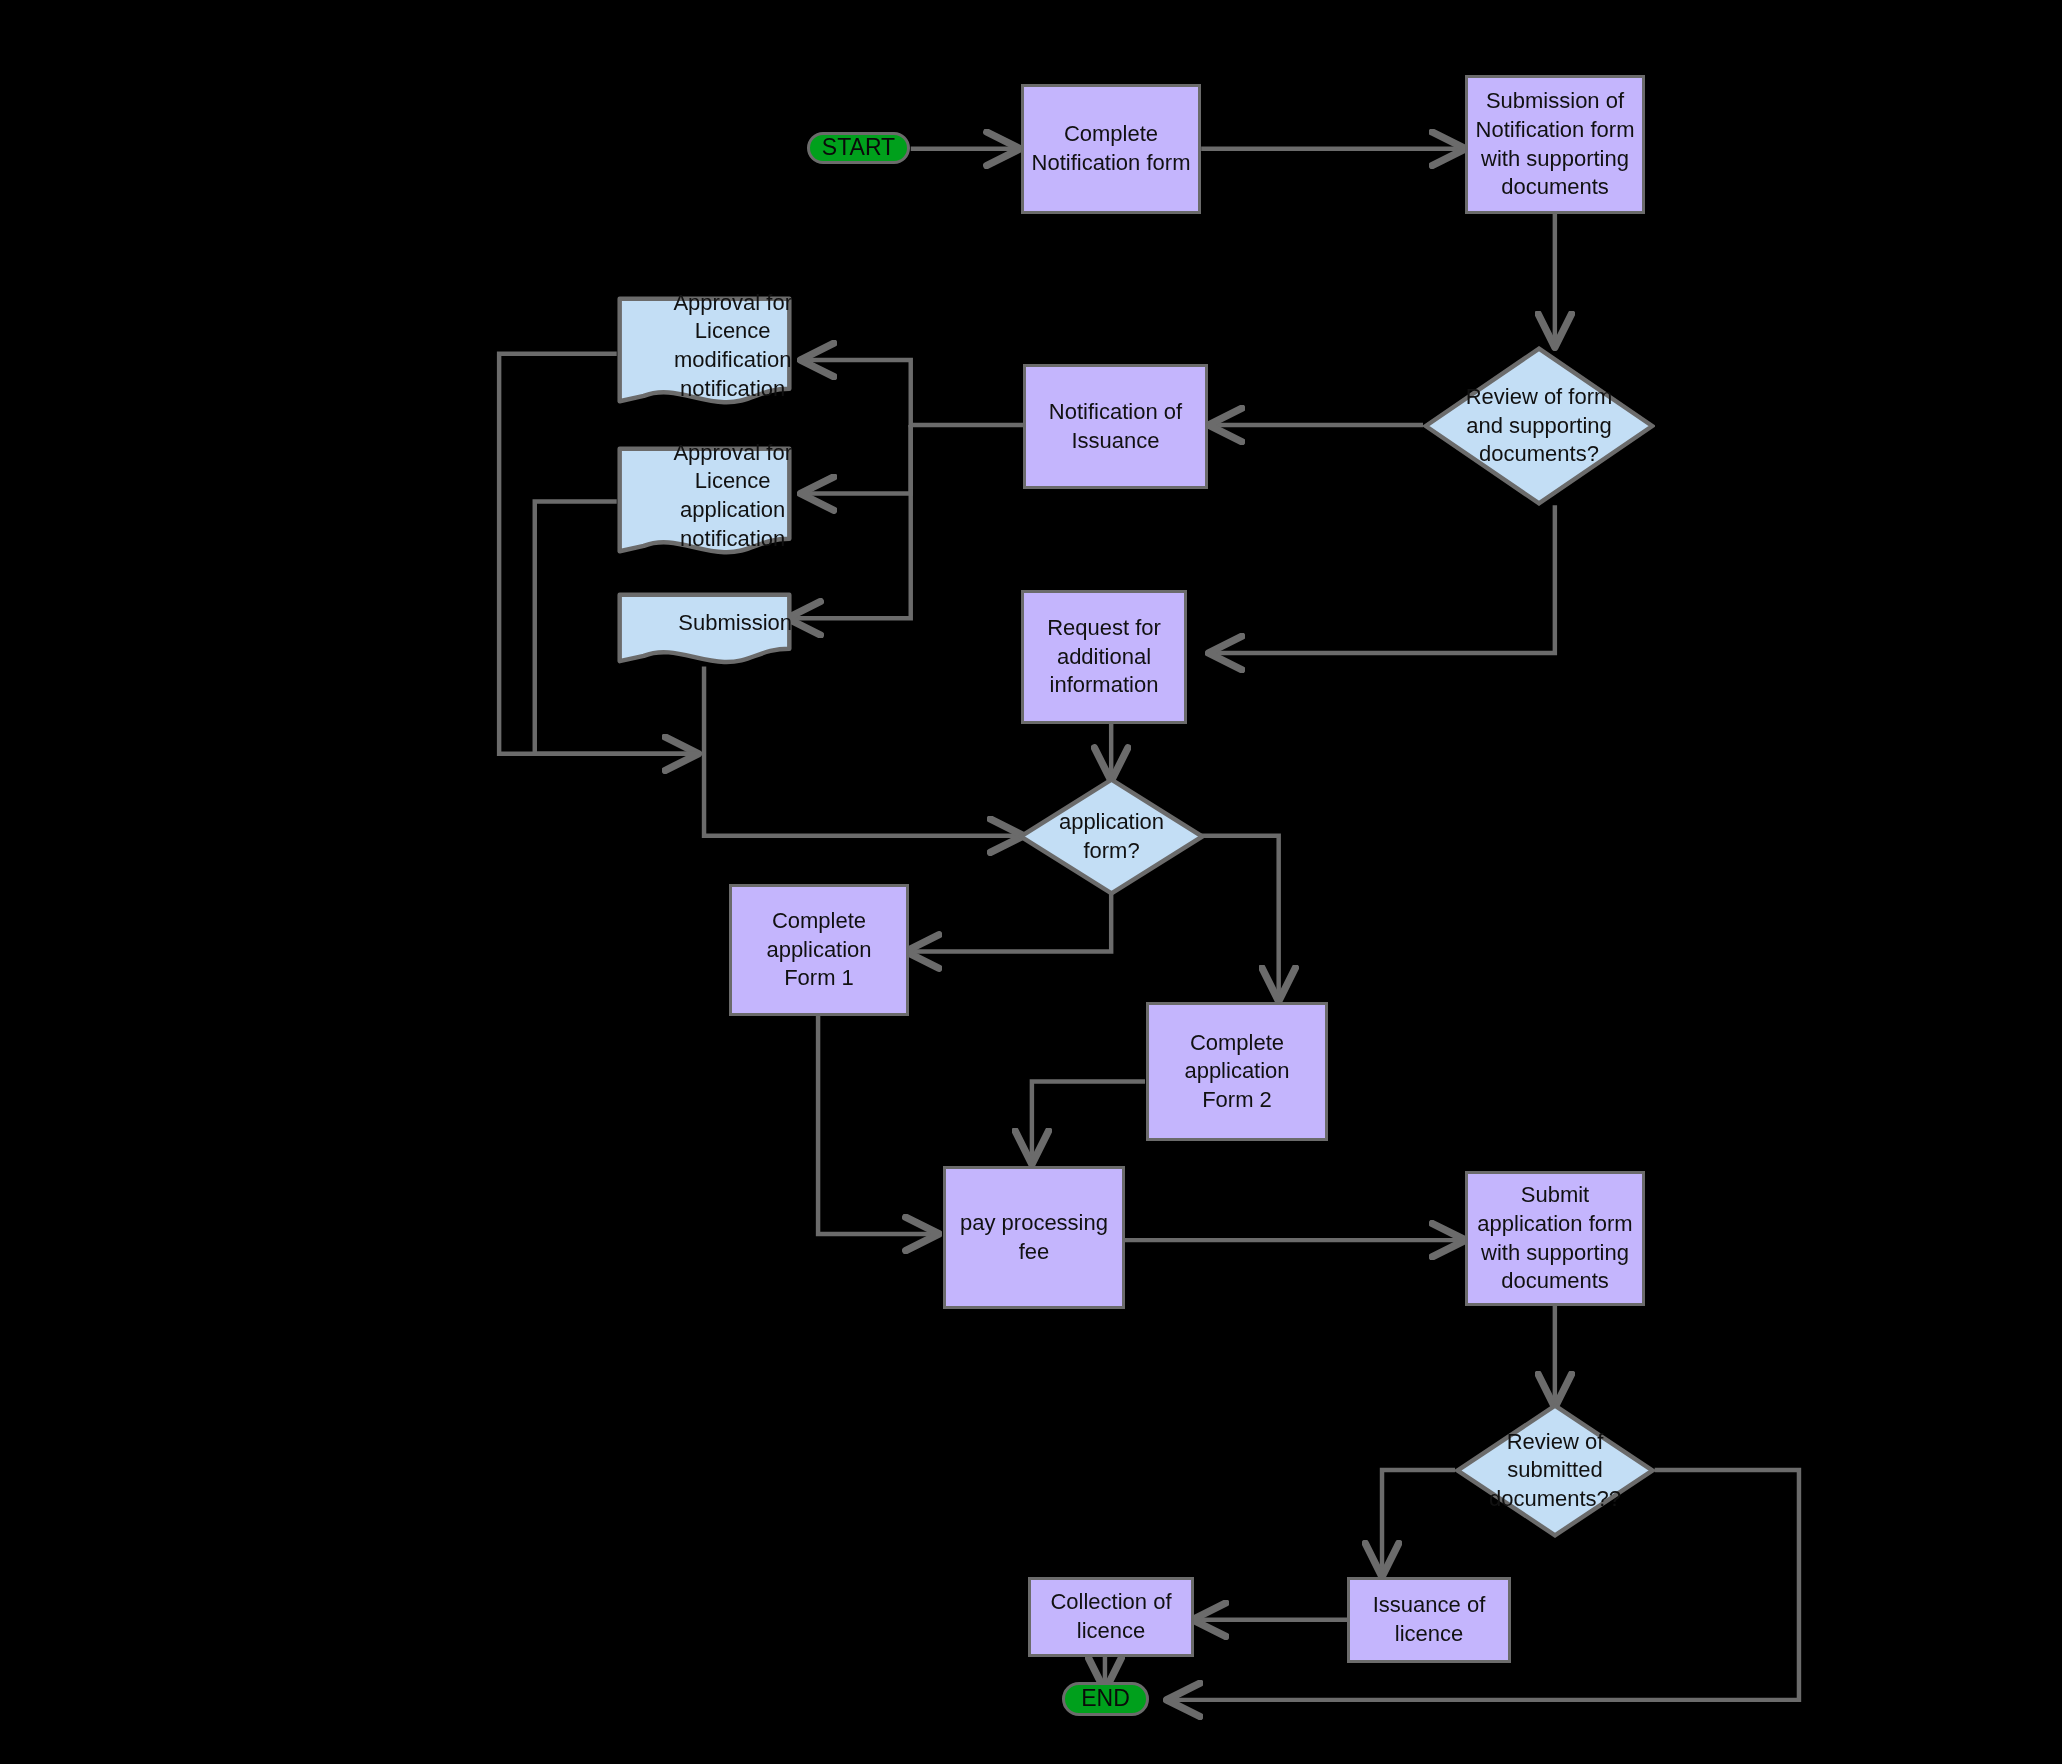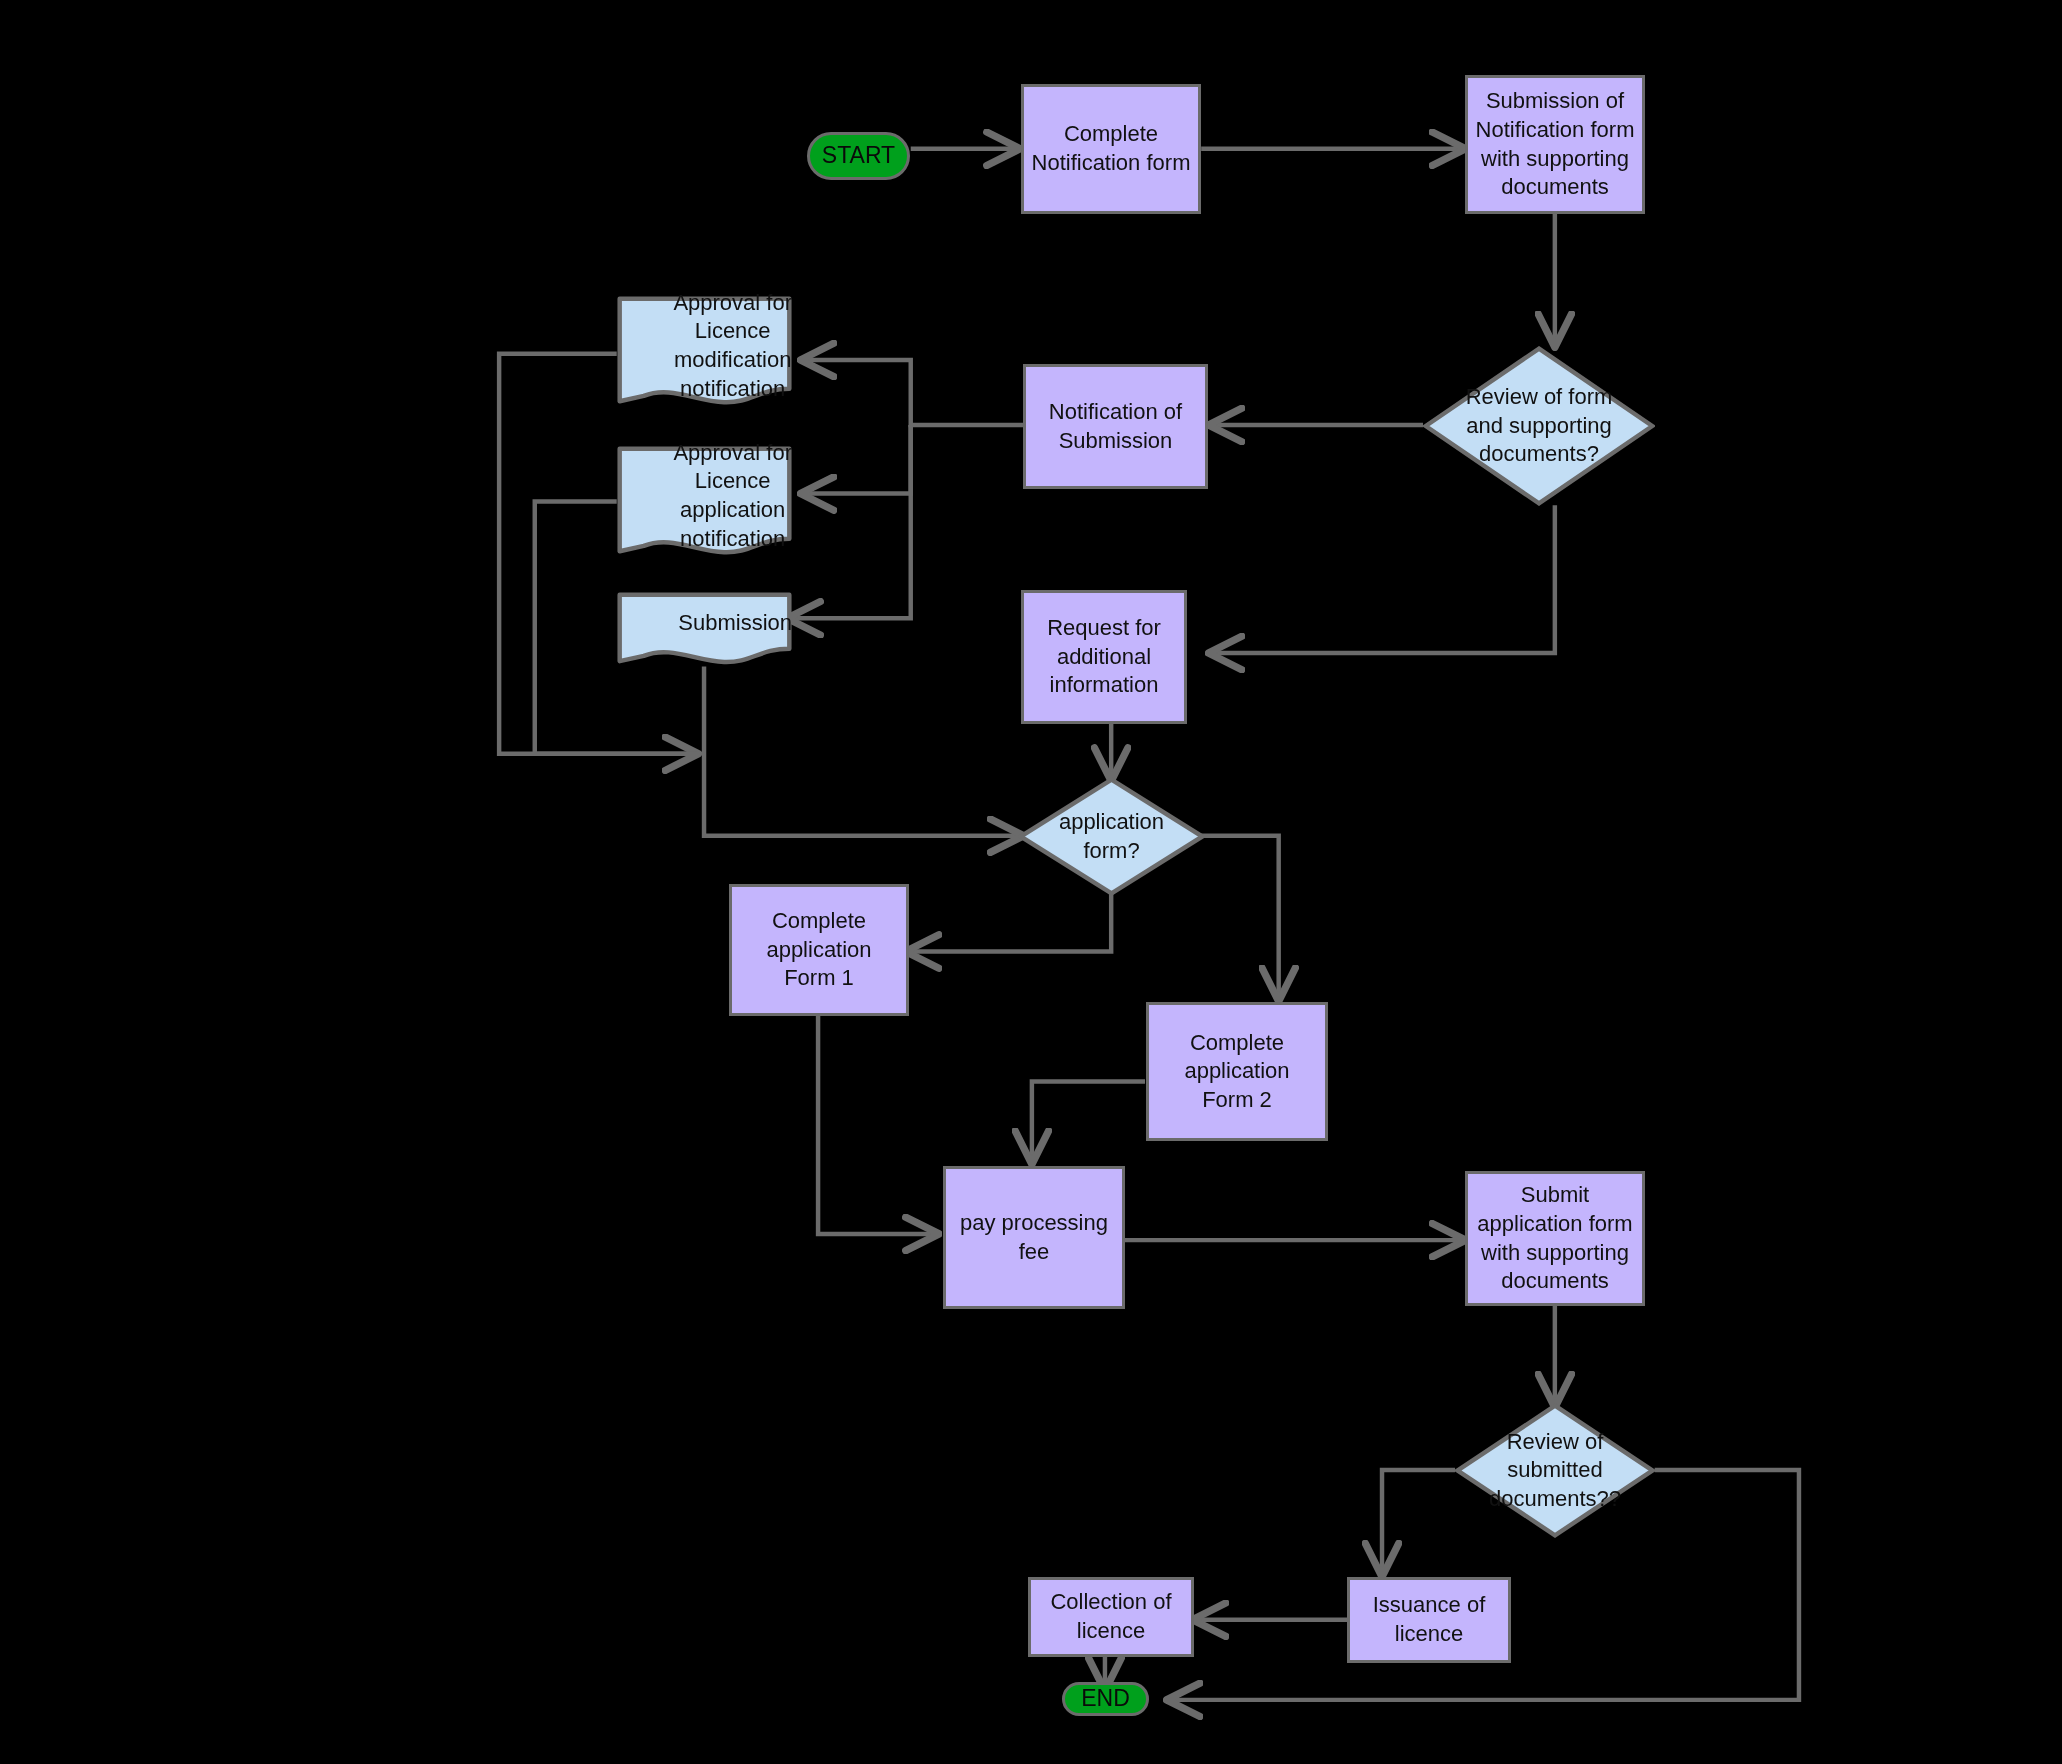--- a/index.html
+++ b/index.html
@@ -132,21 +132,21 @@
       <path d="M 1633,1650 L 1551,1650 L 1551,1768" marker-end="url(#arw)"></path>
 
       <path d="M 1857,1650 L 2019,1650 L 2019,1908 L 1311,1908" marker-end="url(#arw)"></path>
 
       <path d="M 1512,1818 L 1340,1818" marker-end="url(#arw)"></path>
 
       <path d="M 1240,1858 L 1240,1896" marker-end="url(#arw)"></path>
     </g>
   </svg>
 
-  <div class="node terminator" style="left:807px; top:132px; width:103px; height:48px;">
+  <div class="node terminator" style="left:807px; top:132px; width:103px; height:32px;">
     <span>START</span>
   </div>
 
   <div class="node process" style="left:1021px; top:84px; width:180px; height:130px;">
     <span>Complete
 Notification form</span>
   </div>
 
   <div class="node process" style="left:1465px; top:75px; width:180px; height:139px;">
     <span>Submission of
@@ -159,21 +159,21 @@
     <svg class="dshape" viewBox="0 0 260 180" preserveAspectRatio="none">
       <polygon points="130,3 257,90 130,177 3,90" fill="#c3def5" stroke="#6b6b6b" stroke-width="5"></polygon>
     </svg>
     <span class="dlabel">Review of form
 and supporting
 documents?</span>
   </div>
 
   <div class="node process" style="left:1023px; top:364px; width:185px; height:125px;">
     <span>Notification of
-Submission</span>
+Issuance</span>
   </div>
 
   <div class="node process" style="left:1021px; top:590px; width:166px; height:134px;justify-content:center;">
     <span>Request for
 additional
 information</span>
   </div>
 
   <div class="node doc" style="left:617px; top:296px; width:175px; height:116px;">
     <svg class="docshape" viewBox="0 0 196 130" preserveAspectRatio="none">

